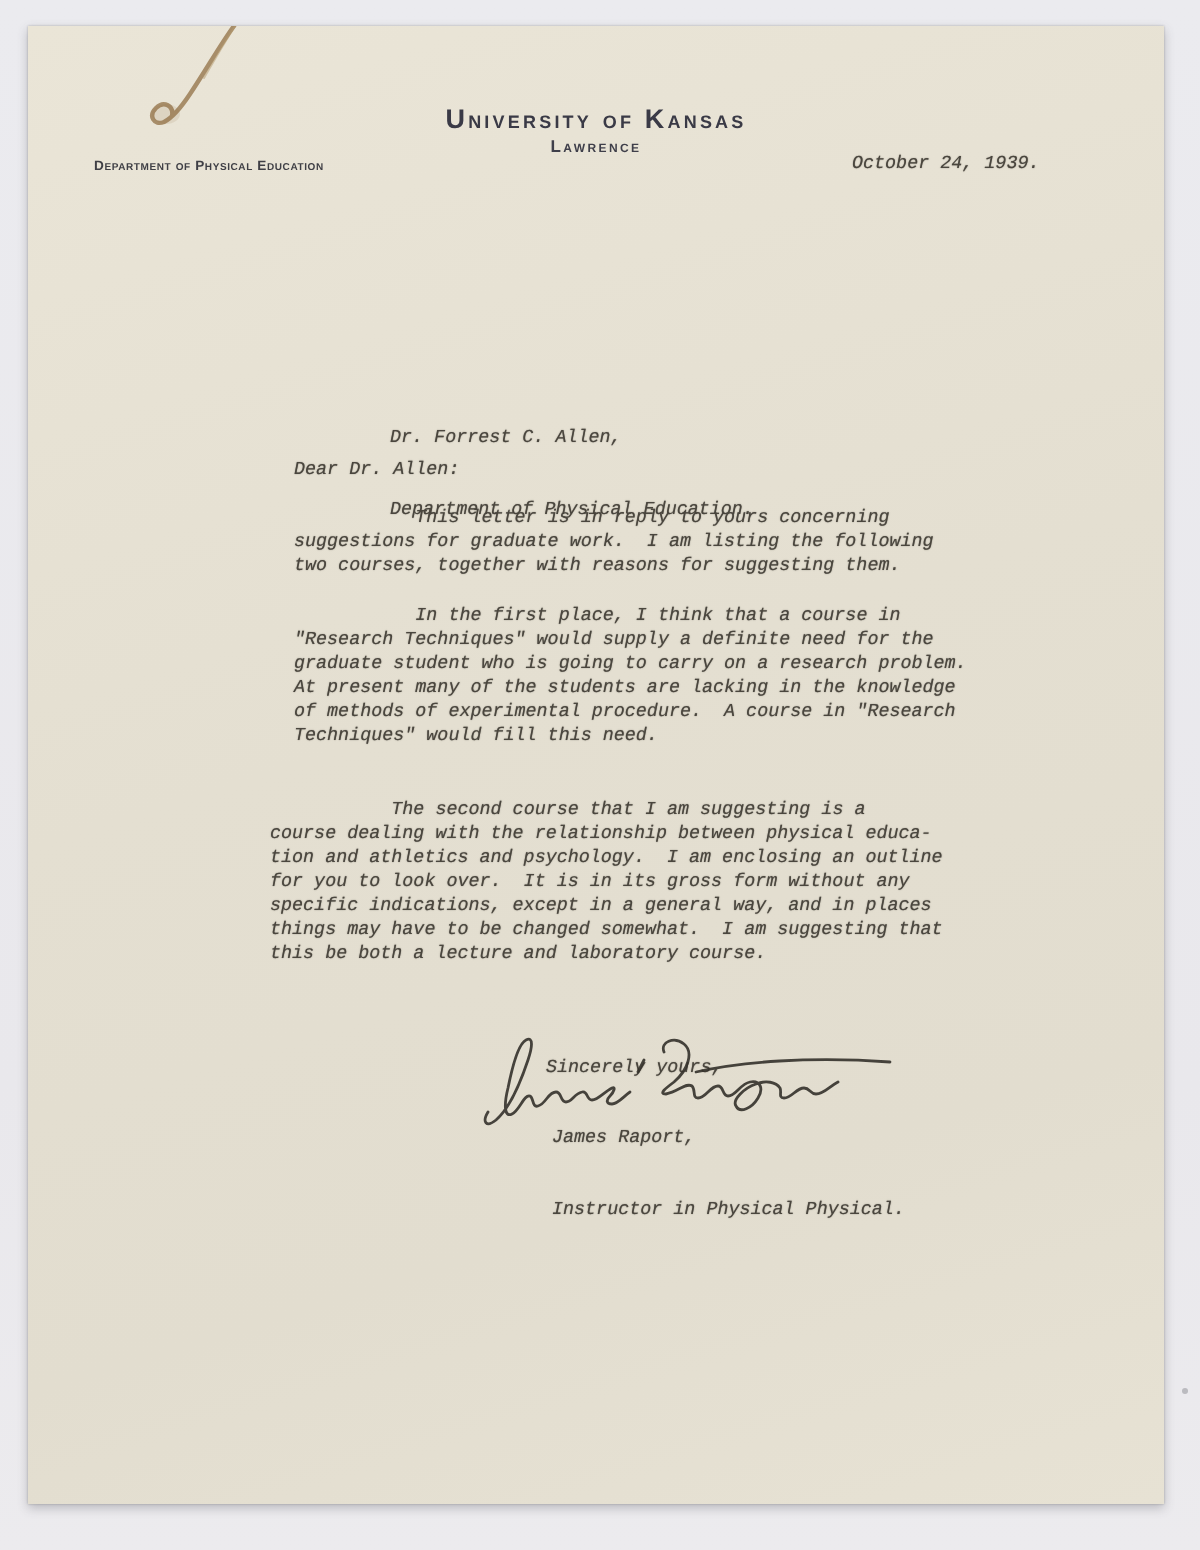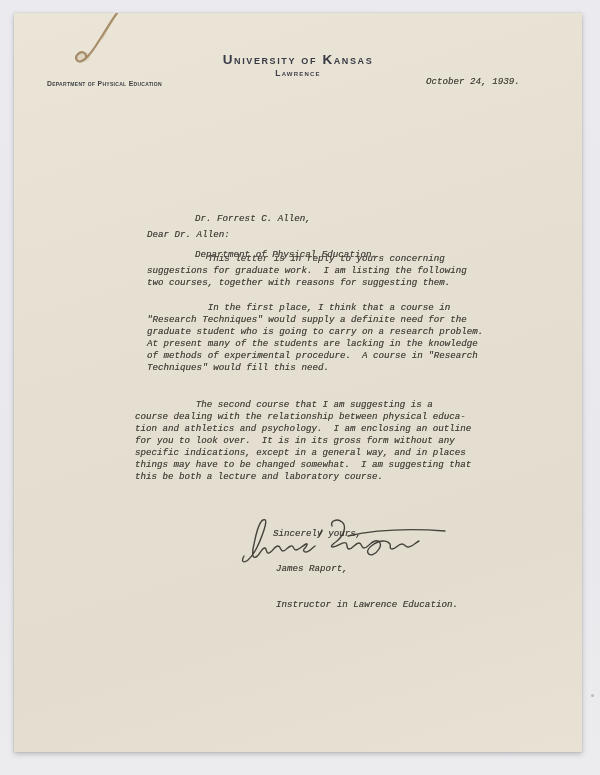--- a/index.html
+++ b/index.html
@@ -139,20 +139,20 @@
       <g fill="none" stroke="#35322c" stroke-width="1.4" stroke-linecap="round" stroke-linejoin="round" opacity="0.9">
         <path d="M4,40 C1,45 3,48 8,44 C15,38 20,26 24,14 C26,8 27,2 23,4 C19,6 16,18 14,28 C12,36 12,43 16,41 C20,39 22,31 25,32 C27,33 26,38 29,37 C33,36 34,30 38,30 C41,30 40,35 43,35 C46,35 47,31 51,30 C54,29 53,34 56,34 C59,34 62,30 66,28 C68,27 67,30 65,32 C63,34 63,36 66,36 C69,36 72,32 75,30"></path>
         <path d="M79,20 C80,18 81,16 82,14"></path>
         <path d="M92,10 C90,5 97,2 102,6 C107,10 104,19 97,25 C93,28 89,31 93,31 C99,30 103,25 106,27 C108,29 106,33 109,33 C113,33 115,27 119,27 C122,27 121,32 124,32 C128,32 130,26 135,25 C140,24 142,28 139,33 C136,38 130,41 128,37 C126,34 132,28 138,26 C143,24 148,25 150,28 C151,30 149,33 152,33 C156,33 158,28 162,28 C165,28 165,31 168,31 C172,31 175,27 179,25"></path>
         <path d="M108,20 C130,15 165,12 205,15"></path>
       </g>
     </svg>
 
     <div class="type typed-block">
       <div>James Raport,</div>
-      <div>Instructor in Lawrence Education.</div>
+      <div>Instructor in Physical Physical.</div>
     </div>
 
   </div>
 
   <div class="speck"></div>
 
 </div>
 
 </body></html>

